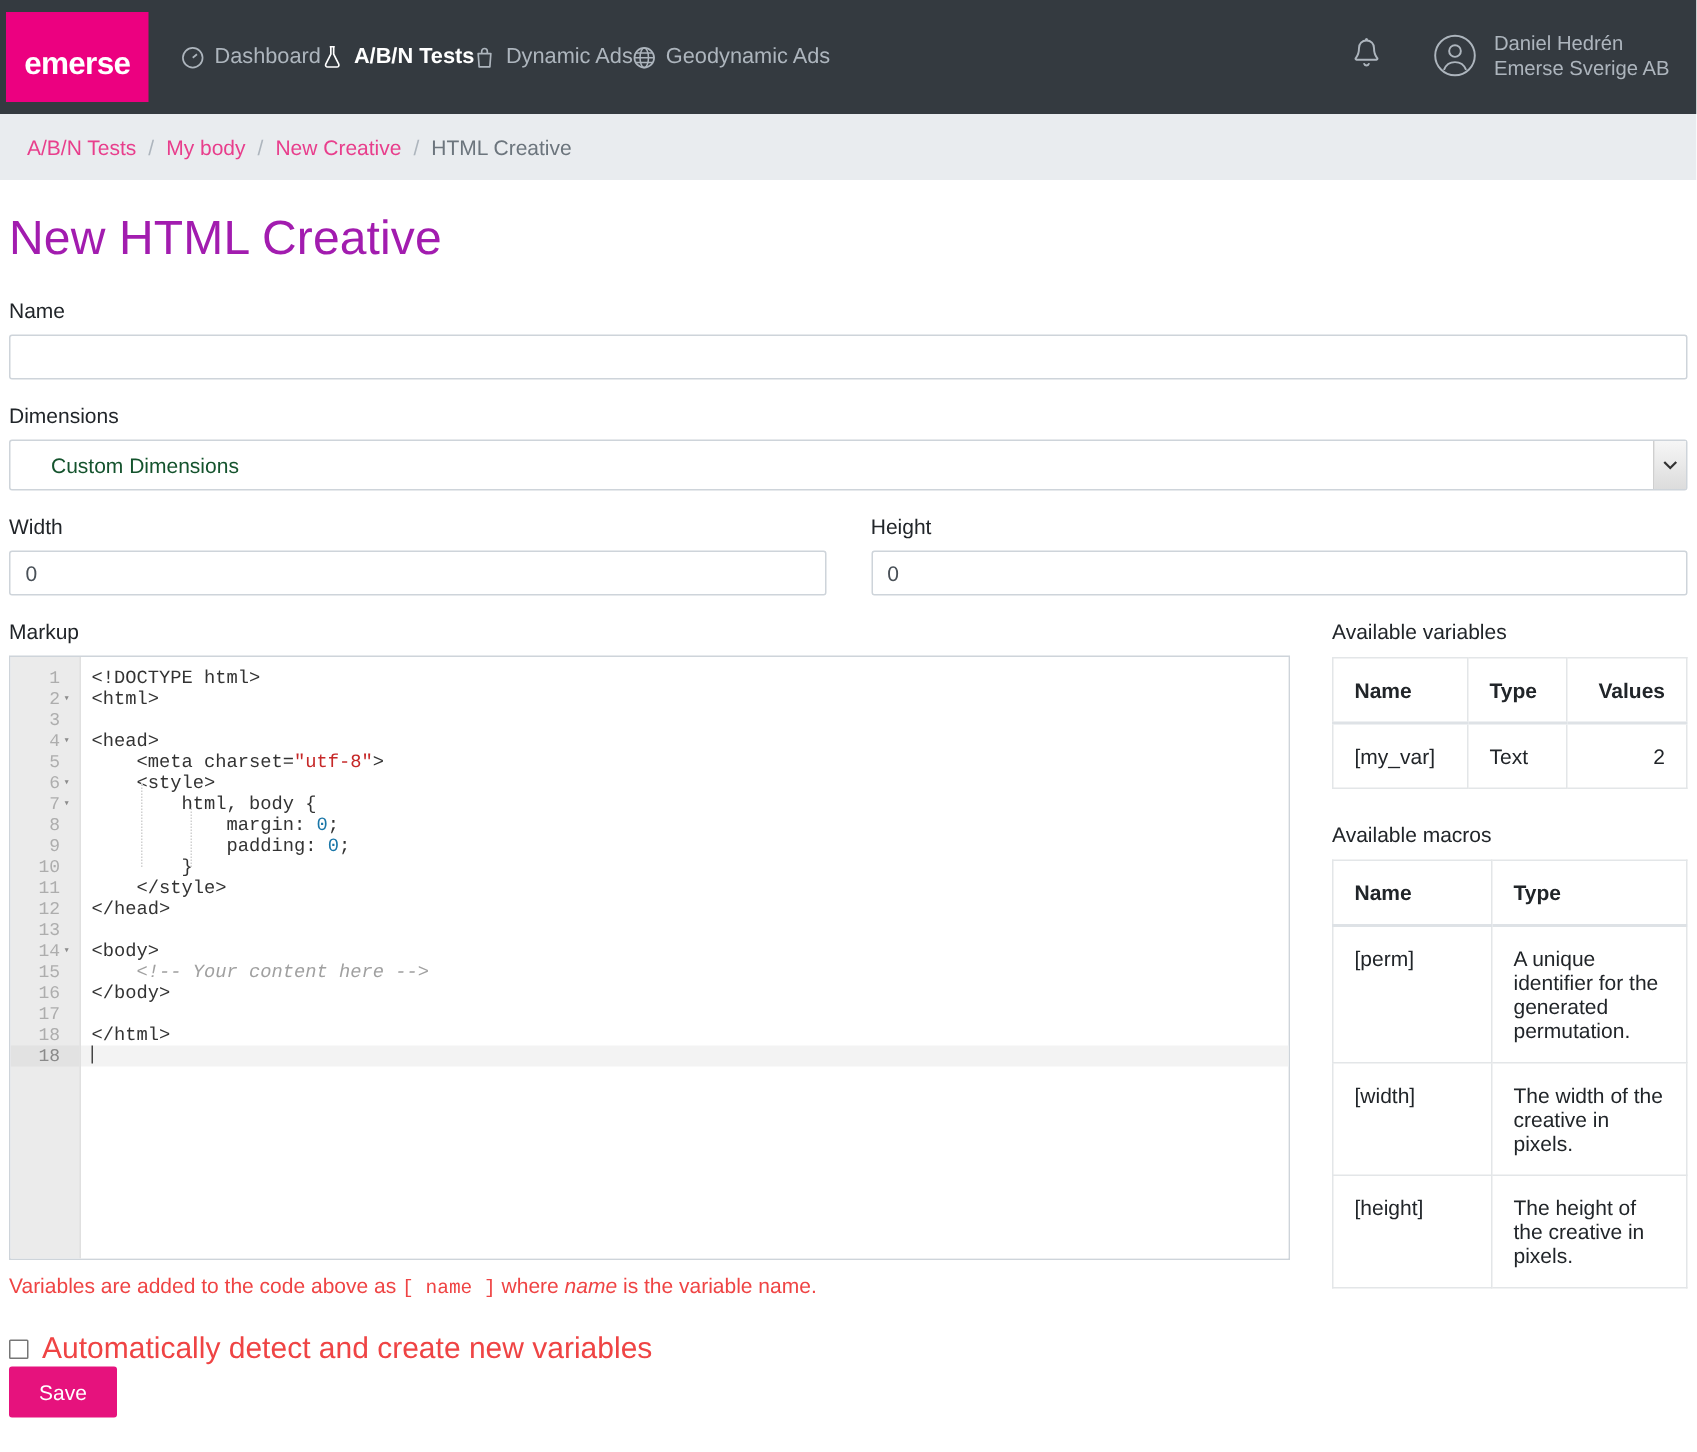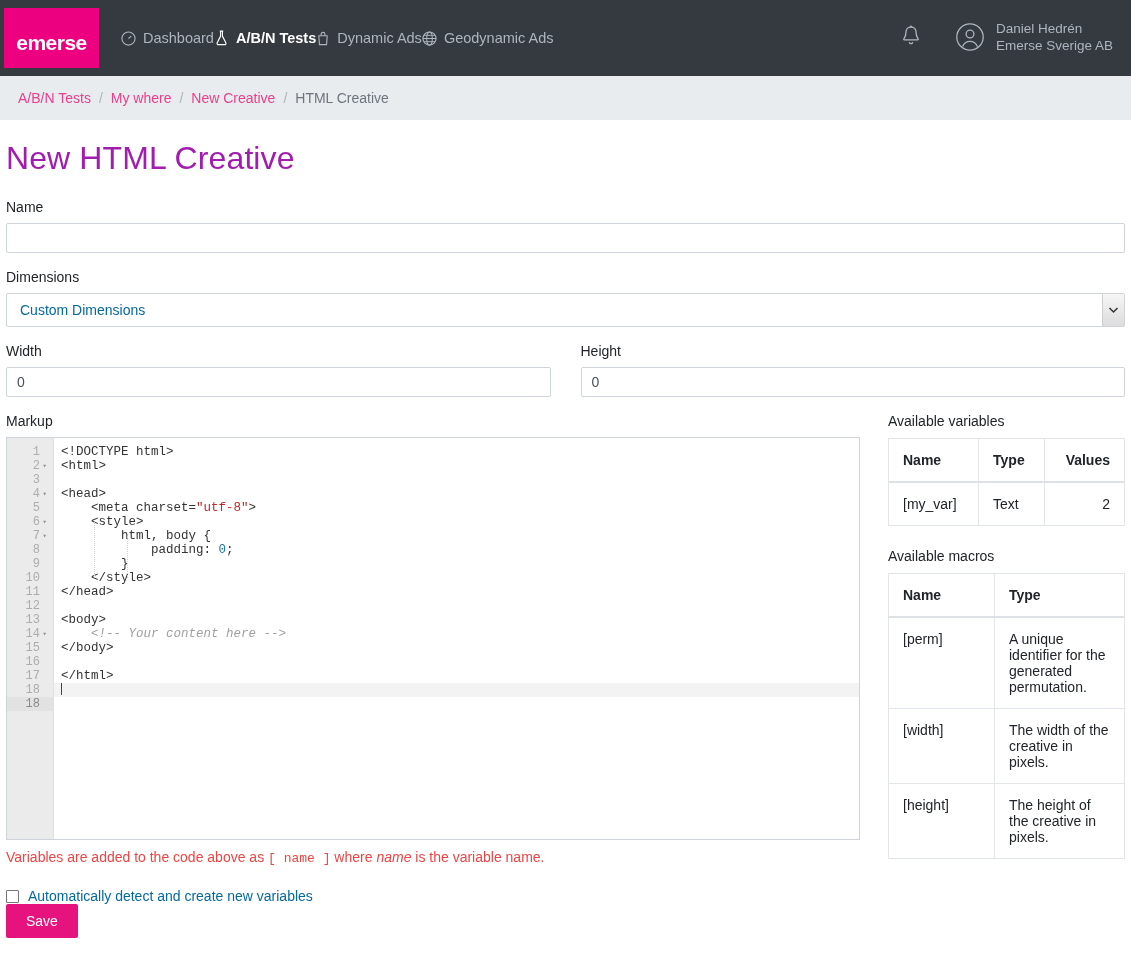--- a/index.html
+++ b/index.html
@@ -125,23 +125,23 @@
   }
   .text-input::placeholder { color: #6c757d; }
   .block { margin-bottom: 16px; }
 
   .select-wrap { position: relative; width: 100%; }
   .select-box {
     width: 100%;
     height: 34px;
     border: 1px solid #ced4da;
     background: #fff;
-    padding: 6px 34px 6px 13px;
-    font-size: 14px;
-    color: #0369a1;
+    padding: 6px 34px 6px 27px;
+    font-size: 14px;
+    color: #14532d;
     border-radius: 2px;
     display: flex;
     align-items: center;
   }
   .select-arrow {
     position: absolute;
     right: 1px; top: 1px;
     width: 22px; height: 32px;
     background: linear-gradient(#f6f6f6, #dcdcdc);
     border-left: 1px solid #cfcfcf;
@@ -226,21 +226,21 @@
     margin-top: 22px;
   }
   .cbox {
     width: 13px; height: 13px;
     border: 1px solid #767676;
     background: #fff;
     border-radius: 1px;
     flex: none;
     cursor: pointer;
   }
-  .cbox-label { font-size: 14px; color: #0369a1; cursor: pointer; }
+  .cbox-label { font-size: 20px; color: #ef4444; cursor: pointer; }
 
   .save-btn {
     background: #e6127d;
     color: #fff;
     border: none;
     padding: 9px 20px;
     font-size: 14px;
     font-family: "Liberation Sans", sans-serif;
     border-radius: 2px;
     cursor: pointer;
@@ -340,21 +340,21 @@
         <span>Daniel Hedrén</span>
         <span>Emerse Sverige AB</span>
       </div>
     </div>
   </div>
 </div>
 
 <div class="breadcrumb">
   <span class="crumb-link">A/B/N Tests</span>
   <span class="crumb-sep">/</span>
-  <span class="crumb-link">My where</span>
+  <span class="crumb-link">My body</span>
   <span class="crumb-sep">/</span>
   <span class="crumb-link">New Creative</span>
   <span class="crumb-sep">/</span>
   <span class="crumb-current">HTML Creative</span>
 </div>
 
 <div class="page">
 
   <h1 class="page-title">New HTML Creative</h1>
 
@@ -485,20 +485,21 @@
         <div class="code" id="code">
           <div class="indent-guide" style="left:40px; top:84px; height:56px;"></div>
           <div class="indent-guide" style="left:73px; top:98px; height:42px;"></div>
         <div class="code-line">&lt;!DOCTYPE html&gt;</div>
             <div class="code-line">&lt;html&gt;</div>
             <div class="code-line">&nbsp;</div>
             <div class="code-line">&lt;head&gt;</div>
             <div class="code-line">    &lt;meta charset=<span class="tok-str">"utf-8"</span>&gt;</div>
             <div class="code-line">    &lt;style&gt;</div>
             <div class="code-line">        html, body {</div>
+            <div class="code-line">            margin: <span class="tok-num">0</span>;</div>
             <div class="code-line">            padding: <span class="tok-num">0</span>;</div>
             <div class="code-line">        }</div>
             <div class="code-line">    &lt;/style&gt;</div>
             <div class="code-line">&lt;/head&gt;</div>
             <div class="code-line">&nbsp;</div>
             <div class="code-line">&lt;body&gt;</div>
             <div class="code-line">    <span class="tok-com">&lt;!-- Your content here --&gt;</span></div>
             <div class="code-line">&lt;/body&gt;</div>
             <div class="code-line">&nbsp;</div>
             <div class="code-line">&lt;/html&gt;</div>

